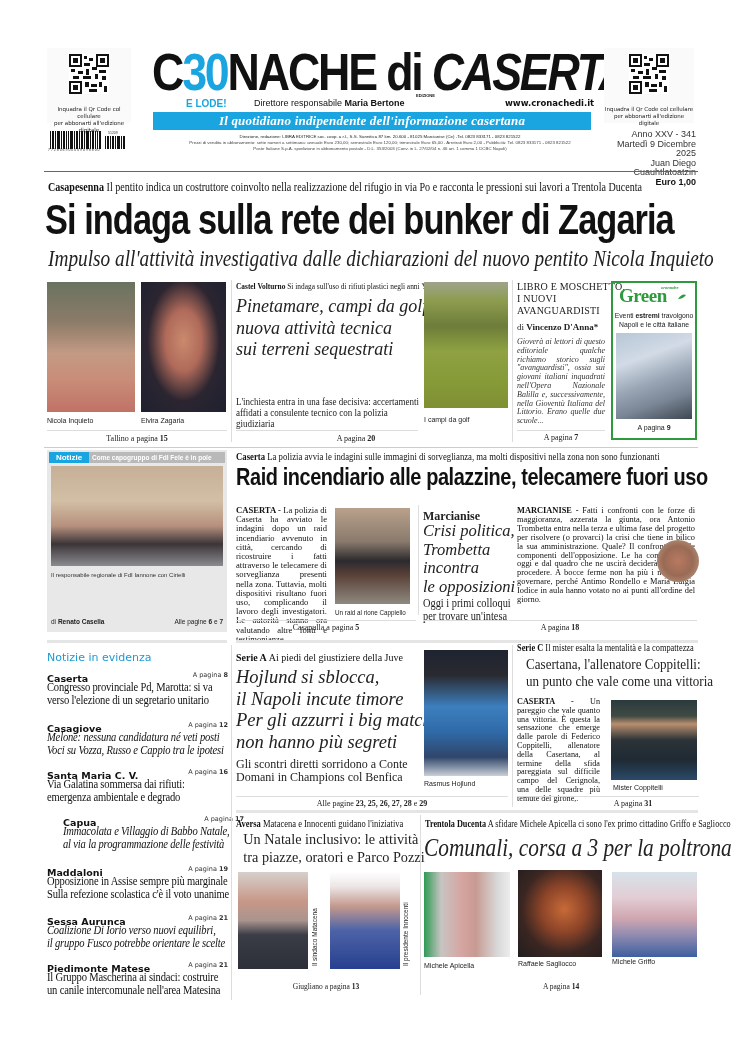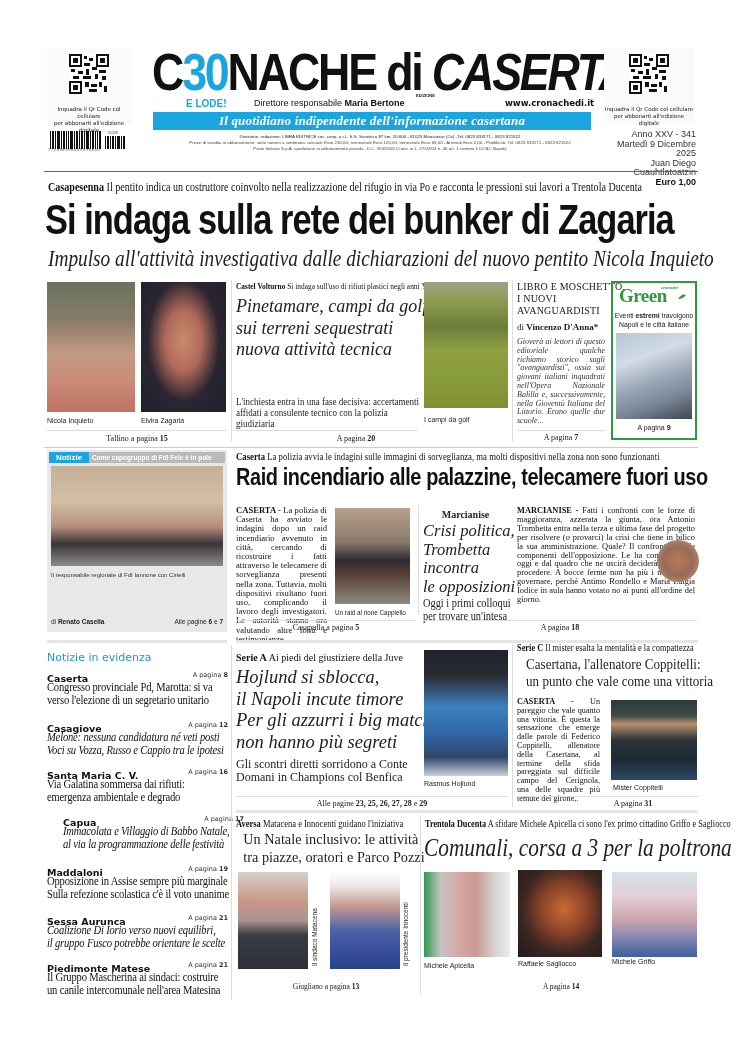--- a/index.html
+++ b/index.html
@@ -163,22 +163,22 @@
 <div class="abs cap" style="left:47px;top:417px">Nicola Inquieto</div>
 <div class="abs cap" style="left:141px;top:417px">Elvira Zagaria</div>
 <div class="hr" style="left:47px;top:430px;width:180px;background:#ddd"></div>
 <div class="abs pg" style="left:47px;top:434px;width:180px"><span>Tallino a pagina </span><b>15</b></div>
 
 <div class="vr" style="left:231px;top:280px;height:162px"></div>
 
 <div class="abs kicker" style="left:236px;top:281px;font-size:9px;transform:scaleX(0.82);transform-origin:left top"><b>Castel Volturno</b><span> Si indaga sull'uso di rifiuti plastici negli anni '90</span></div>
 <div class="abs serif it" style="left:236px;top:296px;font-size:18px;line-height:21.5px;color:#222">
   <div>Pinetamare, campi da golf</div>
+    <div>nuova attività tecnica</div>
     <div>sui terreni sequestrati</div>
-    <div>nuova attività tecnica</div>
 </div>
 <div class="abs serif" style="left:236px;top:396px;width:186px;font-size:10px;line-height:11px;color:#222;transform:scaleX(0.9);transform-origin:left top;width:205px">L'inchiesta entra in una fase decisiva: accertamenti affidati a consulente tecnico con la polizia giudiziaria</div>
 <div class="hr" style="left:236px;top:430px;width:182px;background:#ddd"></div>
 <div class="abs pg" style="left:236px;top:434px;width:240px"><span>A pagina </span><b>20</b></div>
 
 <div class="pix" style="left:424px;top:282px;width:84px;height:126px;background:linear-gradient(180deg,#9fa38a 0%,#8d9c4e 15%,#6d7d3a 35%,#8fa142 55%,#869a38 80%,#7f8f33 100%)"></div>
 <div class="abs cap" style="left:424px;top:416px">I campi da golf</div>
 
 <div class="vr" style="left:512px;top:280px;height:162px"></div>
 
@@ -224,21 +224,21 @@
 <div class="abs kicker" style="left:236px;top:451px;font-size:10.5px;transform:scaleX(0.83);transform-origin:left top"><b>Caserta</b><span> La polizia avvia le indagini sulle immagini di sorveglianza, ma molti dispositivi nella zona non sono funzionanti</span></div>
 <div class="abs sans b" style="left:236px;top:463px;font-size:24px;line-height:28px;white-space:nowrap;letter-spacing:-0.5px;transform:scaleX(0.83);transform-origin:left top">Raid incendiario alle palazzine, telecamere fuori uso</div>
 <div class="abs body-txt" style="left:236px;top:506px;width:91px"><b>CASERTA - </b><span>La polizia di Caserta ha avviato le indagini dopo un raid incendiario avvenuto in città, cercando di ricostruire i fatti attraverso le telecamere di sorveglianza presenti nella zona. Tuttavia, molti dispositivi risultano fuori uso, complicando il lavoro degli investigatori. Le autorità stanno ora valutando altre fonti e testimonianze.</span></div>
 <div class="pix" style="left:335px;top:508px;width:75px;height:96px;background:linear-gradient(180deg,#b9a18c 0%,#8a7a6c 35%,#2c2a2e 55%,#5a4138 70%,#8e8a80 100%)"></div>
 <div class="abs cap" style="left:335px;top:609px;font-size:6.3px;white-space:nowrap">Un raid al rione Cappiello</div>
 <div class="hr" style="left:236px;top:620px;width:180px;background:#ddd"></div>
 <div class="abs pg" style="left:236px;top:623px;width:180px"><span>Casapulla a pagina </span><b>5</b></div>
 
 <div class="vr" style="left:418px;top:505px;height:110px"></div>
 
-<div class="abs serif b" style="left:423px;top:509px;width:85px;text-align:center;font-size:10px;color:#222">Marcianise</div>
+<div class="abs serif b" style="left:423px;top:509px;width:85px;font-size:12px;color:#222">Marcianise</div>
 <div class="abs serif it" style="left:423px;top:522px;font-size:16.5px;line-height:18.5px;color:#222">
   <div>Crisi politica,</div>
     <div>Trombetta</div>
     <div>incontra</div>
     <div>le opposizioni</div>
 </div>
 <div class="abs serif" style="left:423px;top:597px;font-size:11.5px;line-height:12.5px;color:#222;white-space:nowrap;transform:scaleX(0.9);transform-origin:left top">
   <div>Oggi i primi colloqui</div>
     <div>per trovare un'intesa</div>
 </div>

